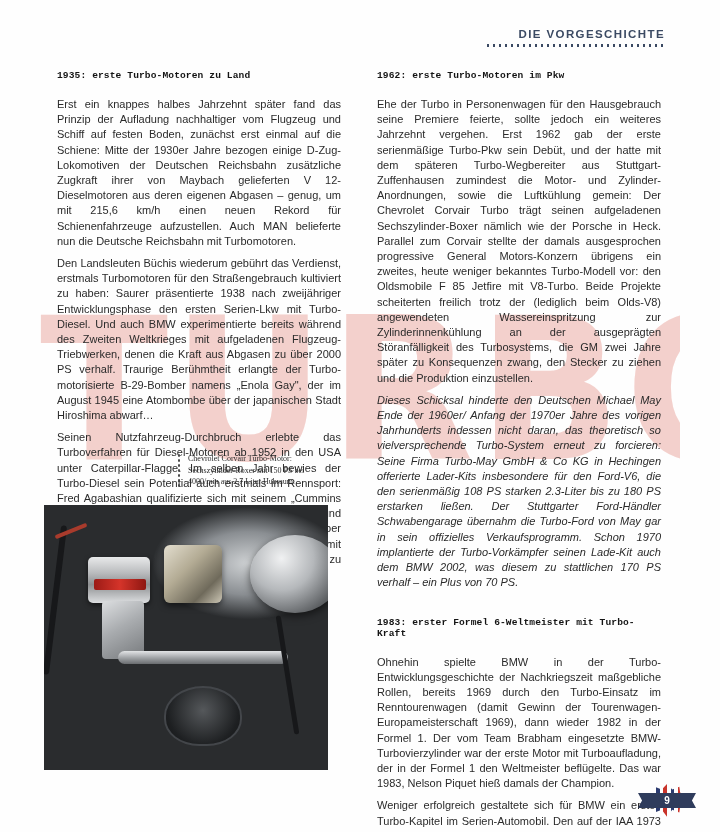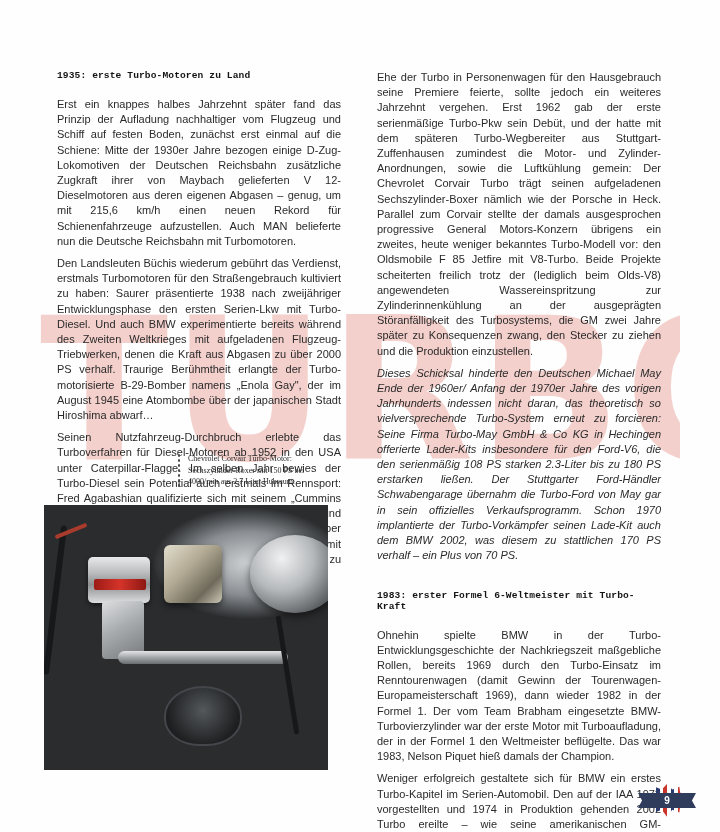--- a/index.html
+++ b/index.html
@@ -260,29 +260,34 @@
 </style>
 </head>
 <body>
 
 <div class="page">
 
   <div class="watermark">
     <div class="watermark-text">TURBO</div>
   </div>
 
+  <div class="header">
+    <div class="header-title">DIE VORGESCHICHTE</div>
+    <div class="header-dots"></div>
+  </div>
 
   <div class="col col-left">
     <h2 class="section-title">1935: erste Turbo-Motoren zu Land</h2>
     <p class="body-text">Erst ein knappes halbes Jahrzehnt später fand das Prinzip der Aufladung nachhaltiger vom Flugzeug und Schiff auf festen Boden, zunächst erst einmal auf die Schiene: Mitte der 1930er Jahre bezogen einige D-Zug-Lokomotiven der Deutschen Reichsbahn zusätzliche Zugkraft ihrer von Maybach gelieferten V 12-Dieselmotoren aus deren eigenen Abgasen – genug, um mit 215,6 km/h einen neuen Rekord für Schienenfahrzeuge aufzustellen. Auch MAN belieferte nun die Deutsche Reichsbahn mit Turbomotoren.</p>
     <p class="body-text">Den Landsleuten Büchis wiederum gebührt das Verdienst, erstmals Turbomotoren für den Straßengebrauch kultiviert zu haben: Saurer präsentierte 1938 nach zweijähriger Entwicklungsphase den ersten Serien-Lkw mit Turbo-Diesel. Und auch BMW experimentierte bereits während des Zweiten Weltkrieges mit aufgeladenen Flugzeug-Triebwerken, denen die Kraft aus Abgasen zu über 2000 PS verhalf. Traurige Berühmtheit erlangte der Turbo-motorisierte B-29-Bomber namens „Enola Gay", der im August 1945 eine Atombombe über der japanischen Stadt Hiroshima abwarf…</p>
     <p class="body-text">Seinen Nutzfahrzeug-Durchbruch erlebte das Turboverfahren für Diesel-Motoren ab 1952 in den USA unter Caterpillar-Flagge. Im selben Jahr bewies der Turbo-Diesel sein Potential auch erstmals im Rennsport: Fred Agabashian qualifizierte sich mit seinem „Cummins Diesel Special" in Indianapolis für die Pole Position und führte das berühmt-spektakuläre „Nudeltop"-Rennen über 72 Runden an, bevor er kurz vor dem Ziel mit Motorschaden ausfiel – die Turbine hatte offensichtlich zu viel Druck ausgeübt…</p>
   </div>
 
   <div class="col col-right">
+    <h2 class="section-title">1962: erste Turbo-Motoren im Pkw</h2>
     <p class="body-text">Ehe der Turbo in Personenwagen für den Hausgebrauch seine Premiere feierte, sollte jedoch ein weiteres Jahrzehnt vergehen. Erst 1962 gab der erste serienmäßige Turbo-Pkw sein Debüt, und der hatte mit dem späteren Turbo-Wegbereiter aus Stuttgart-Zuffenhausen zumindest die Motor- und Zylinder-Anordnungen, sowie die Luftkühlung gemein: Der Chevrolet Corvair Turbo trägt seinen aufgeladenen Sechszylinder-Boxer nämlich wie der Porsche in Heck. Parallel zum Corvair stellte der damals ausgesprochen progressive General Motors-Konzern übrigens ein zweites, heute weniger bekanntes Turbo-Modell vor: den Oldsmobile F 85 Jetfire mit V8-Turbo. Beide Projekte scheiterten freilich trotz der (lediglich beim Olds-V8) angewendeten Wassereinspritzung zur Zylinderinnenkühlung an der ausgeprägten Störanfälligkeit des Turbosystems, die GM zwei Jahre später zu Konsequenzen zwang, den Stecker zu ziehen und die Produktion einzustellen.</p>
     <p class="body-text faded">Dieses Schicksal hinderte den Deutschen Michael May Ende der 1960er/ Anfang der 1970er Jahre des vorigen Jahrhunderts indessen nicht daran, das theoretisch so vielversprechende Turbo-System erneut zu forcieren: Seine Firma Turbo-May GmbH &amp; Co KG in Hechingen offerierte Lader-Kits insbesondere für den Ford-V6, die den serienmäßig 108 PS starken 2.3-Liter bis zu 180 PS erstarken ließen. Der Stuttgarter Ford-Händler Schwabengarage übernahm die Turbo-Ford von May gar in sein offizielles Verkaufsprogramm. Schon 1970 implantierte der Turbo-Vorkämpfer seinen Lade-Kit auch dem BMW 2002, was diesem zu stattlichen 170 PS verhalf – ein Plus von 70 PS.</p>
     <h2 class="section-title spaced">1983: erster Formel 6-Weltmeister mit Turbo-Kraft</h2>
     <p class="body-text">Ohnehin spielte BMW in der Turbo-Entwicklungsgeschichte der Nachkriegszeit maßgebliche Rollen, bereits 1969 durch den Turbo-Einsatz im Renntourenwagen (damit Gewinn der Tourenwagen-Europameisterschaft 1969), dann wieder 1982 in der Formel 1. Der vom Team Brabham eingesetzte BMW-Turbovierzylinder war der erste Motor mit Turboaufladung, der in der Formel 1 den Weltmeister beflügelte. Das war 1983, Nelson Piquet hieß damals der Champion.</p>
     <p class="body-text">Weniger erfolgreich gestaltete sich für BMW ein erstes Turbo-Kapitel im Serien-Automobil. Den auf der IAA 1973 vorgestellten und 1974 in Produktion gehenden 2002 Turbo ereilte – wie seine amerikanischen GM-Glaubensgenossen zuvor – das Schicksal mangelnder Standfestigkeit und darüber hinaus des falschen Erscheinungstermins. Als er im BMW-Schaufenster stand, war die Volksmeinung noch von der ersten sogenannten »Energiekrise« mit ihren Tempolimits und Fahrverboten geprägt. In dieser Zeit widersprach eine Sportlimousine der politischen Korrektheit, die bei ihrer Präsentation mit spiegelschriftlichem Frontspoiler-Turbohinweis unverhohlen Schnellfahr- und Überholabsichten signalisierte. (Die Turbo-Spiegelschrift ging denn auch in vorbeugendem Gehorsam nicht in Serie.) Doch nicht nur gesellschaftliche und wirtschaftliche Gründe bedeuteten schon 1975 das Turbo-Aus für BMW. Beim 2002 traten auch damalige Turbo-Nachteile ungeschminkt zutage, die »auto motor und sport« im</p>
   </div>
 
   <div class="figure">
     <div class="caption">
       <div class="caption-rule"></div>

